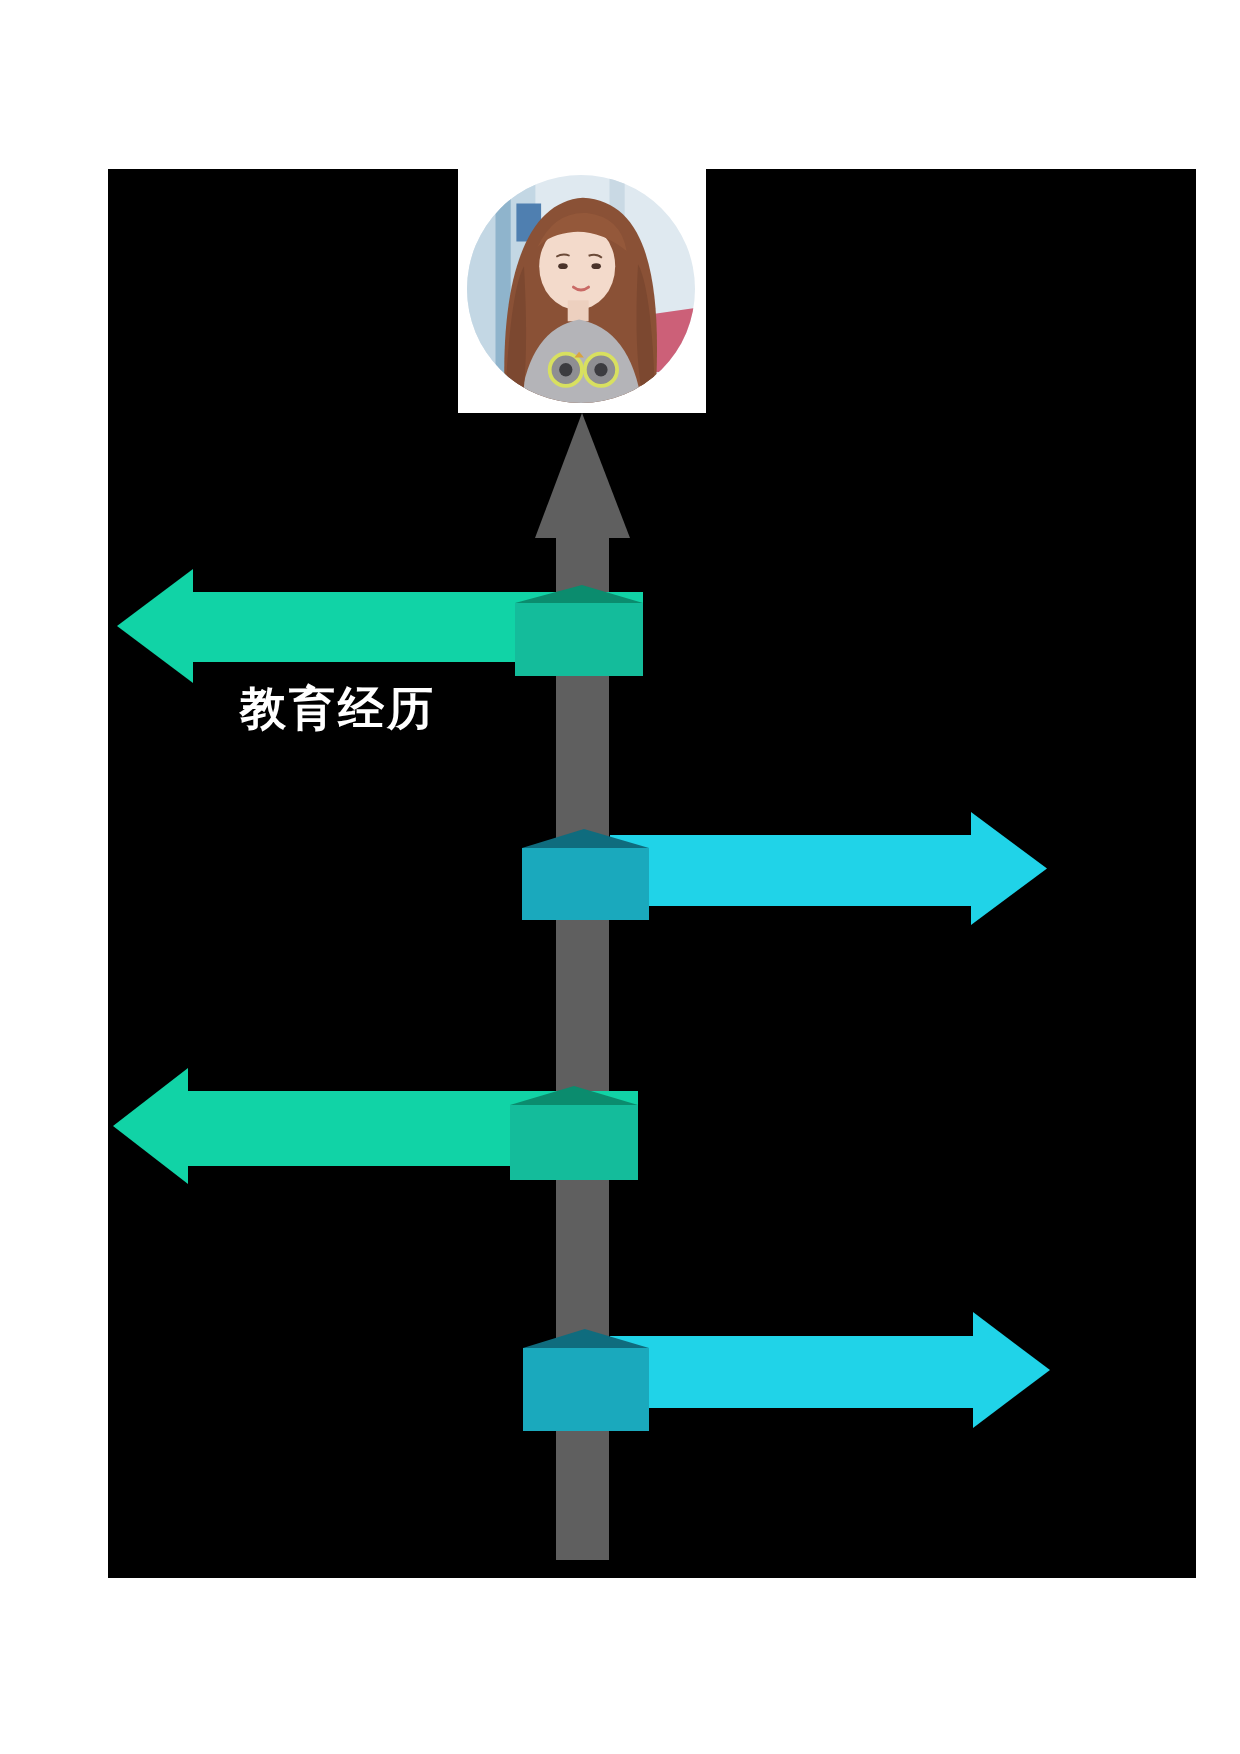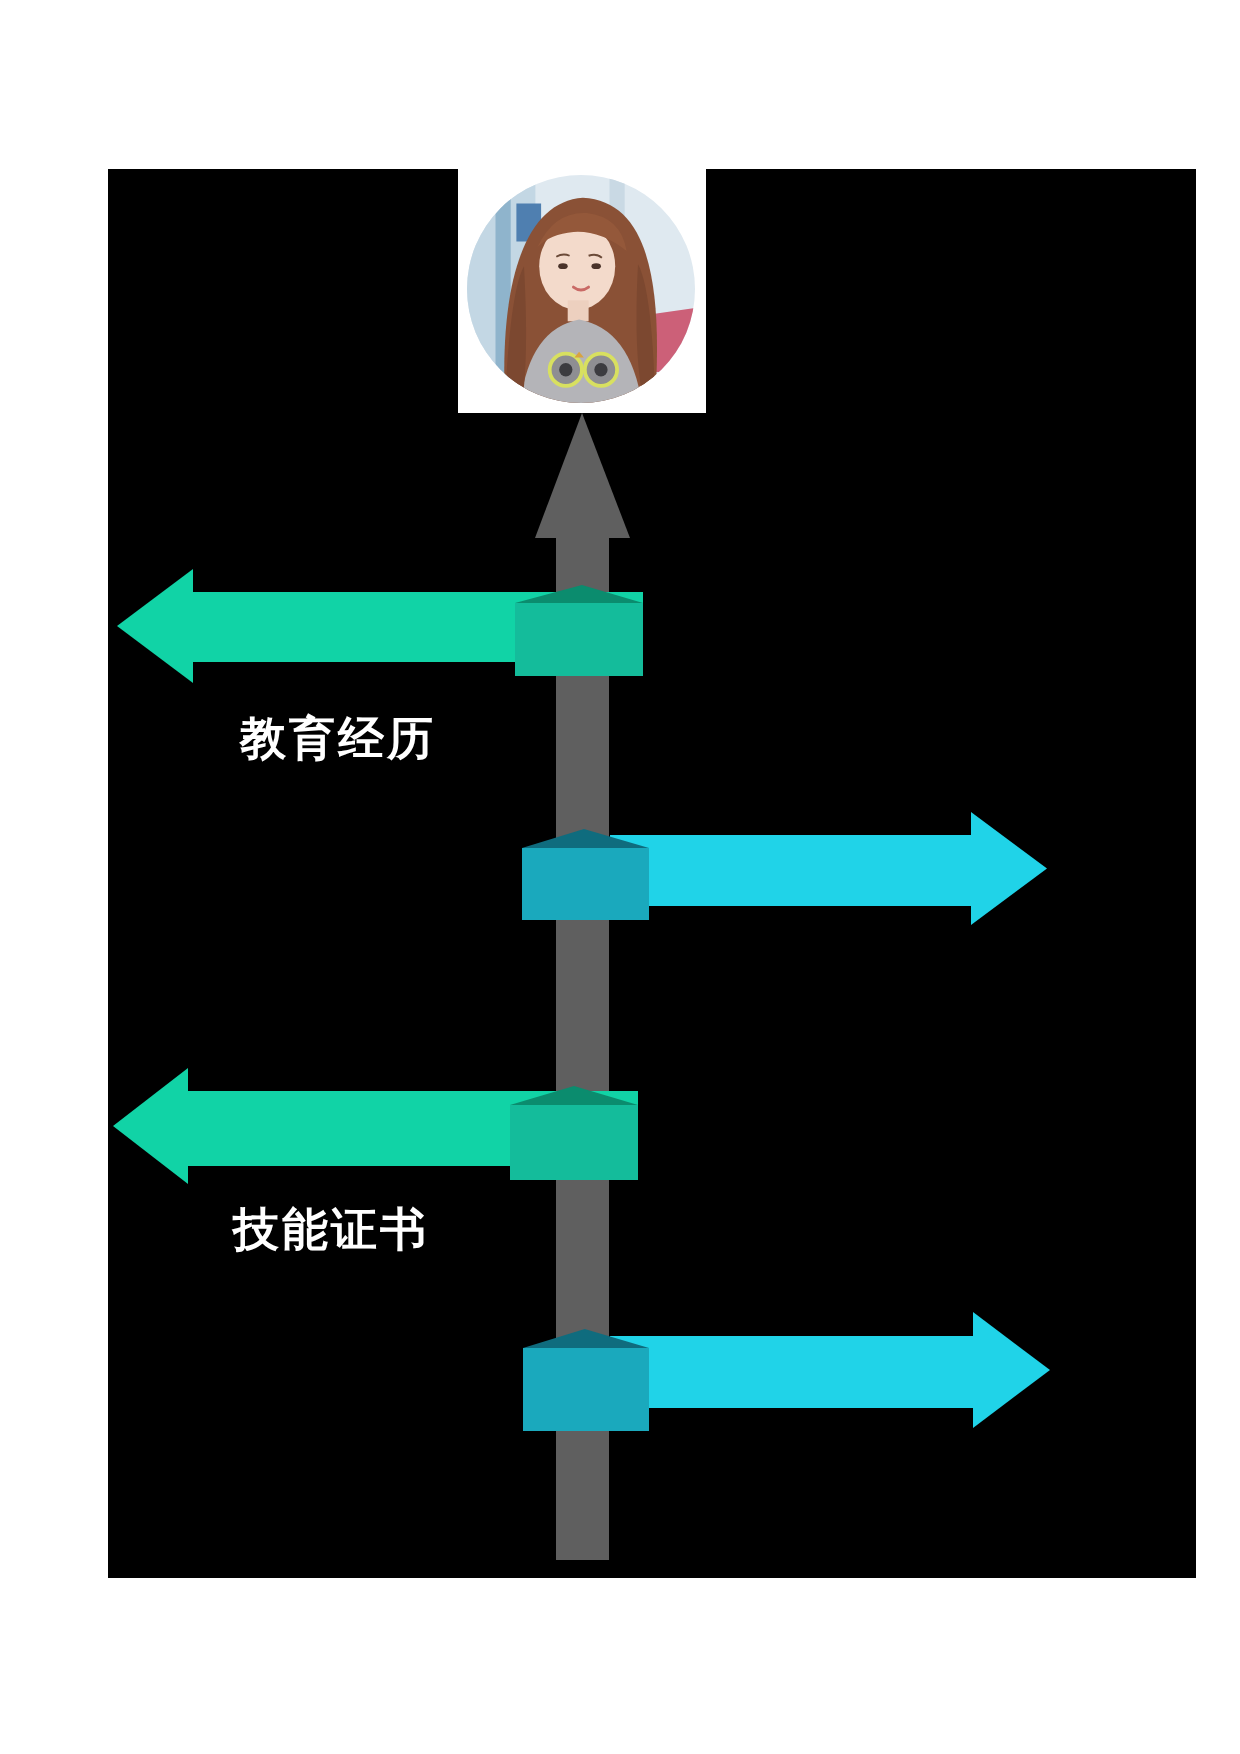--- a/index.html
+++ b/index.html
@@ -20,21 +20,21 @@
   .head-left{clip-path:polygon(100% 0,100% 100%,0 50%);}
   .head-right{clip-path:polygon(0 0,100% 50%,0 100%);}
 
   
   .roof-green{background:#0B8C6E;}
   .roof-cyan{background:#0F6C7E;}
   .front-green{background:#14BC9B;}
   .front-cyan{background:#1AA9BD;}
 
   .tl-label{color:#ffffff;font-weight:bold;font-size:46px;line-height:1.05;
-            letter-spacing:3px;white-space:nowrap;margin-top:30px;}
+            letter-spacing:3px;white-space:nowrap;}
 
   
   .photo-box{left:458px;top:145px;width:248px;height:268px;background:#ffffff;}
   .photo-circle{left:460px;top:168px;width:242px;height:242px;border-radius:50%;
                 background:#ffffff;overflow:hidden;}
   .photo-circle svg{position:absolute;left:7px;top:7px;width:228px;height:228px;}
 </style>
 </head>
 <body>
 
@@ -53,21 +53,20 @@
 
   <div class="abs bar cyan" style="left:610px;top:835px;width:361px;height:71px;"></div>
   <div class="abs cyan head-right" style="left:971px;top:812px;width:76px;height:113px;"></div>
   <div class="abs roof-cyan" style="left:522px;top:829px;width:127px;height:19px;clip-path:polygon(48.8% 0,100% 100%,0 100%);"></div>
   <div class="abs front-cyan" style="left:522px;top:848px;width:127px;height:72px;"></div>
 
   <div class="abs bar green" style="left:188px;top:1091px;width:450px;height:75px;"></div>
   <div class="abs green head-left" style="left:113px;top:1068px;width:75px;height:116px;"></div>
   <div class="abs roof-green" style="left:510px;top:1086px;width:128px;height:19px;clip-path:polygon(50% 0,100% 100%,0 100%);"></div>
   <div class="abs front-green" style="left:510px;top:1105px;width:128px;height:75px;"></div>
-  <div class="abs tl-label" style="left:233px;top:1175px;">技能证书</div>
 
   <div class="abs bar cyan" style="left:610px;top:1336px;width:363px;height:72px;"></div>
   <div class="abs cyan head-right" style="left:973px;top:1312px;width:77px;height:116px;"></div>
   <div class="abs roof-cyan" style="left:523px;top:1329px;width:126px;height:19px;clip-path:polygon(49% 0,100% 100%,0 100%);"></div>
   <div class="abs front-cyan" style="left:523px;top:1348px;width:126px;height:83px;"></div>
 
   <div class="abs photo-box"></div>
   <div class="abs photo-circle">
     <svg viewBox="0 0 240 240" xmlns="http://www.w3.org/2000/svg">
       <defs>

